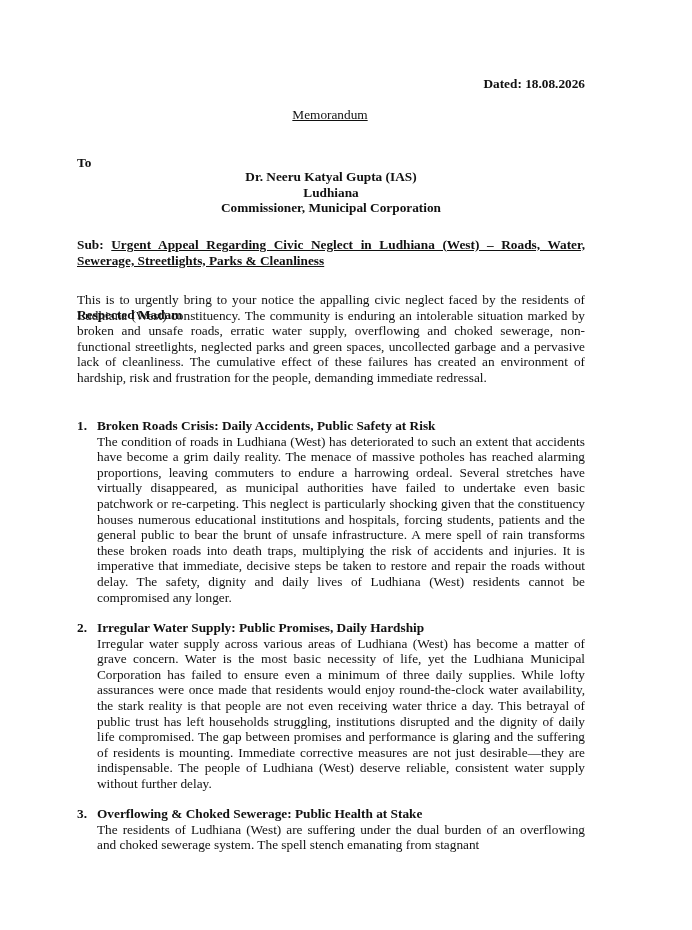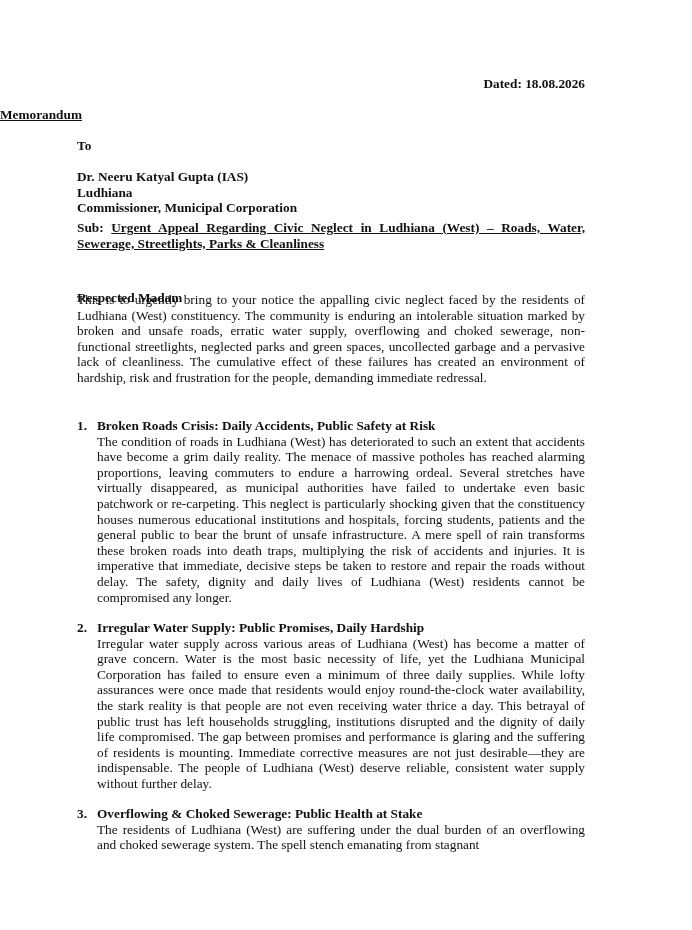--- a/index.html
+++ b/index.html
@@ -5,25 +5,25 @@
     html, body { margin: 0; padding: 0; background: #ffffff; }
     body {
       width: 692px; height: 930px; overflow: hidden; position: relative;
       font-family: "Liberation Serif", "DejaVu Serif", serif;
       color: #111111;
       font-size: 13.3px;
       line-height: 15.6px;
     }
     .page { position: absolute; left: 0; top: 0; width: 692px; height: 930px; }
     .dated { position: absolute; top: 76px; right: 107px; font-weight: bold; }
-    .title { position: absolute; top: 107px; left: 0; width: 660px; font-weight: bold; text-decoration: underline; }
+    .title { position: absolute; top: 107px; left: 0; width: 660px; text-align: center; font-weight: normal; text-decoration: underline; }
     .block { position: absolute; left: 77px; width: 508px; }
-    .bold { font-weight: bold; }
+    .bold { font-weight: bold; margin-top: 17px; }
     .to { top: 138px; }
-    .addr { top: 169px; }
+    .addr { top: 169px; text-align: center; }
     .addr div { font-weight: bold; }
     .sub { top: 220px; text-align: justify; text-align-last: left; }
     .sub .u { text-decoration: underline; }
     .salute { top: 290px; }
     .intro { top: 292px; text-align: justify; }
     .item { position: absolute; left: 97px; width: 488px; }
     .item .num { position: absolute; left: -20px; top: 0; font-weight: bold; }
     .item .head { font-weight: bold; }
     .item .body { text-align: justify; }
     .i1 { top: 418px; }

